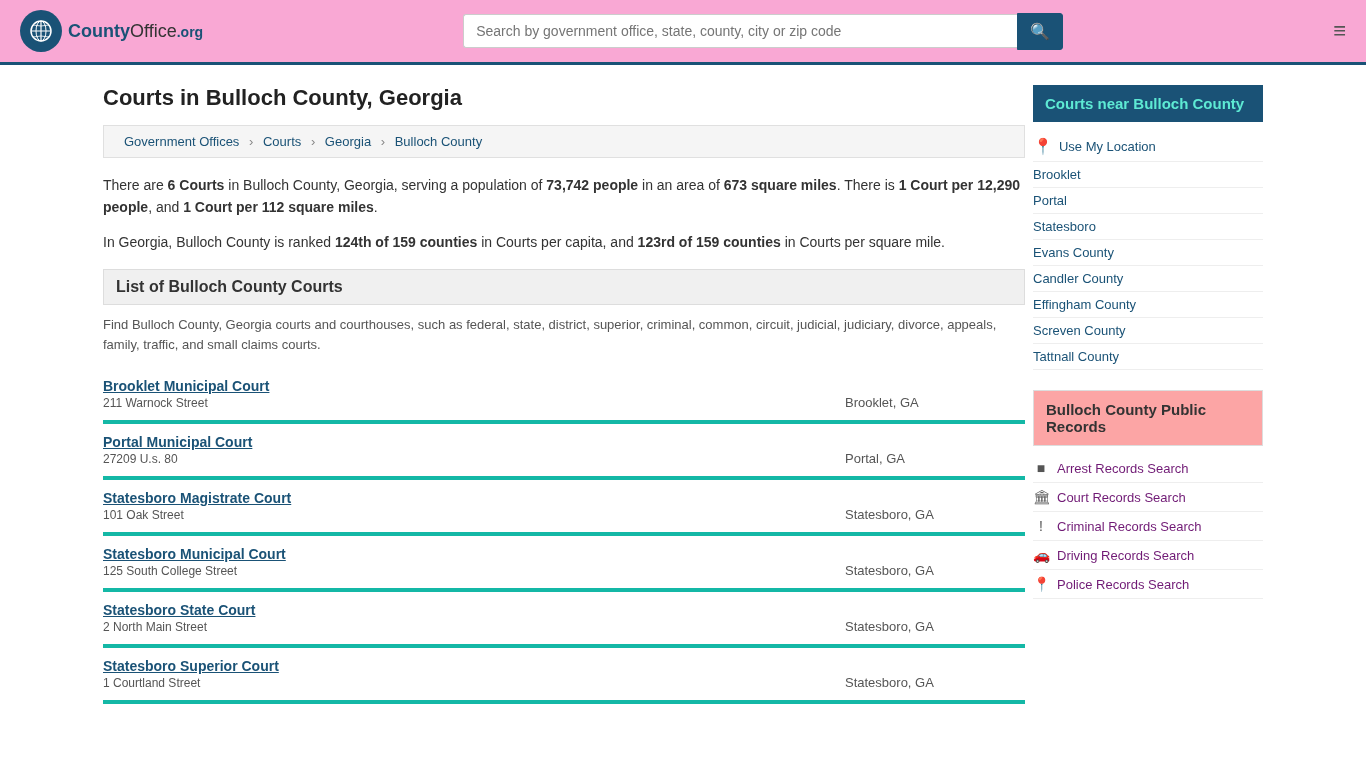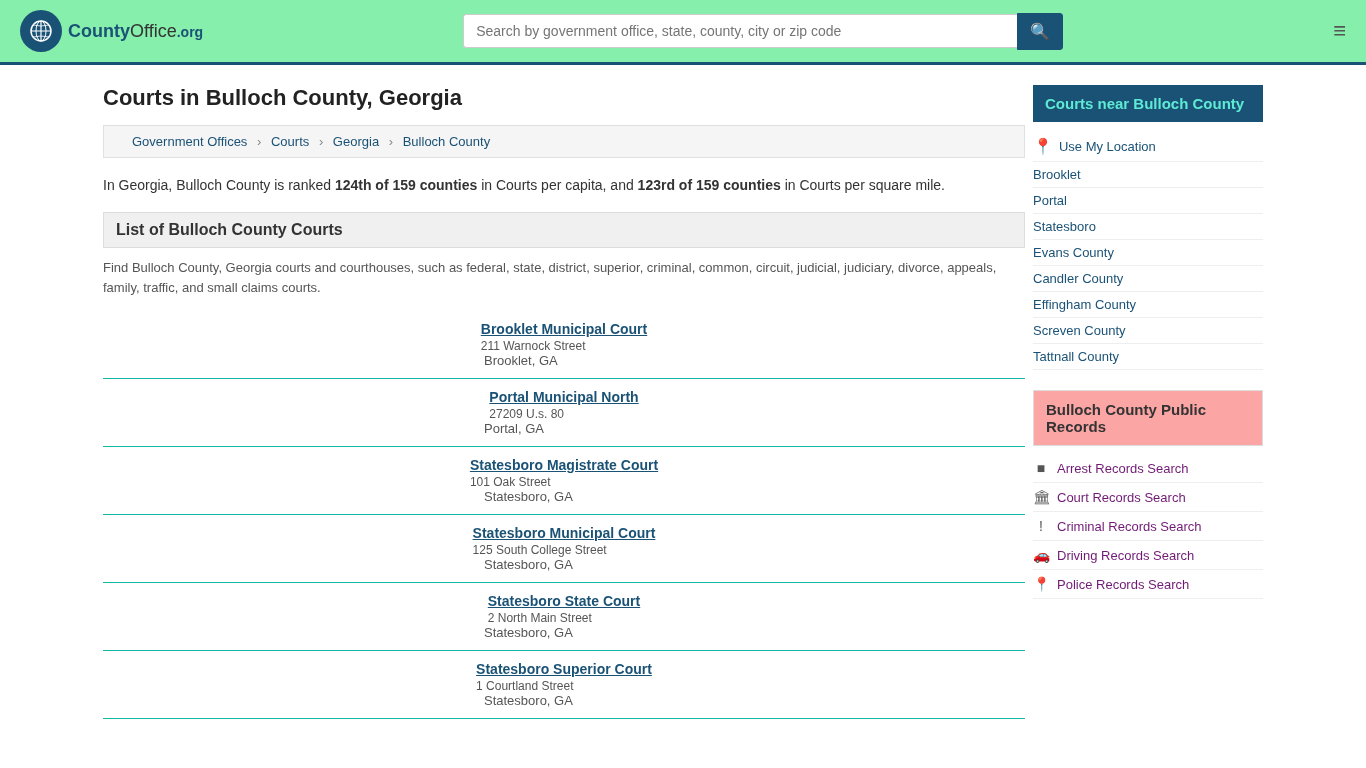--- a/index.html
+++ b/index.html
@@ -1,20 +1,20 @@
 <!DOCTYPE html>
 <html><head>
   <meta charset="utf-8">
   <style>
     * { box-sizing: border-box; margin: 0; padding: 0; }
     body { font-family: Arial, sans-serif; font-size: 14px; color: #333; background: #fff; }
 
     
     .header {
-      background: #86efac;
+      background: #f9a8d4;
       border-bottom: 3px solid #1a5276;
       padding: 10px 20px;
       display: flex;
       align-items: center;
       justify-content: space-between;
     }
     .logo-area {
       display: flex;
       align-items: center;
     }
@@ -97,21 +97,21 @@
       font-size: 22px;
       font-weight: bold;
       color: #222;
       margin-bottom: 14px;
     }
 
     
     .breadcrumb {
       background: #f5f5f5;
       border: 1px solid #e0e0e0;
-      padding: 8px 28px;
+      padding: 8px 20px;
       font-size: 13px;
       color: #555;
       margin-bottom: 16px;
     }
     .breadcrumb a {
       color: #1a5276;
       text-decoration: none;
     }
     .breadcrumb .sep { margin: 0 6px; color: #888; }
 
@@ -136,25 +136,24 @@
 
     .section-desc {
       font-size: 13px;
       color: #555;
       margin-bottom: 14px;
       line-height: 1.5;
     }
 
     
     .court-item {
-      border-bottom: 1px solid #14b8a6;
+      border-bottom: 4px solid #14b8a6;
       padding: 10px 0;
       display: flex;
-      align-items: center;
-      flex-direction: column;
+      align-items: flex-end;
     }
     .court-item-left {
       flex: 1;
     }
     .court-name {
       font-size: 14px;
       font-weight: bold;
       color: #1a5276;
       text-decoration: underline;
       cursor: pointer;
@@ -270,40 +269,43 @@
     <div class="breadcrumb">
       <a href="#">Government Offices</a>
       <span class="sep">›</span>
       <a href="#">Courts</a>
       <span class="sep">›</span>
       <a href="#">Georgia</a>
       <span class="sep">›</span>
       <a href="#">Bulloch County</a>
     </div>
 
+    <p class="info-text">
+      There are <b>6 Courts</b> in Bulloch County, Georgia, serving a population of <b>73,742 people</b> in an area of <b>673 square miles</b>. There is <b>1 Court per 12,290 people</b>, and <b>1 Court per 112 square miles</b>.
+    </p>
 
     <p class="info-text">
       In Georgia, Bulloch County is ranked <b>124th of 159 counties</b> in Courts per capita, and <b>123rd of 159 counties</b> in Courts per square mile.
     </p>
 
     <div class="section-header">List of Bulloch County Courts</div>
 
     <p class="section-desc">Find Bulloch County, Georgia courts and courthouses, such as federal, state, district, superior, criminal, common, circuit, judicial, judiciary, divorce, appeals, family, traffic, and small claims courts.</p>
 
     <div id="court-list">
         <div class="court-item">
     <div class="court-item-left">
       <div class="court-name">Brooklet Municipal Court</div>
       <div class="court-address">211 Warnock Street</div>
     </div>
     <div class="court-city">Brooklet, GA</div>
   </div>
         <div class="court-item">
     <div class="court-item-left">
-      <div class="court-name">Portal Municipal North</div>
+      <div class="court-name">Portal Municipal Court</div>
       <div class="court-address">27209 U.s. 80</div>
     </div>
     <div class="court-city">Portal, GA</div>
   </div>
         <div class="court-item">
     <div class="court-item-left">
       <div class="court-name">Statesboro Magistrate Court</div>
       <div class="court-address">101 Oak Street</div>
     </div>
     <div class="court-city">Statesboro, GA</div>

